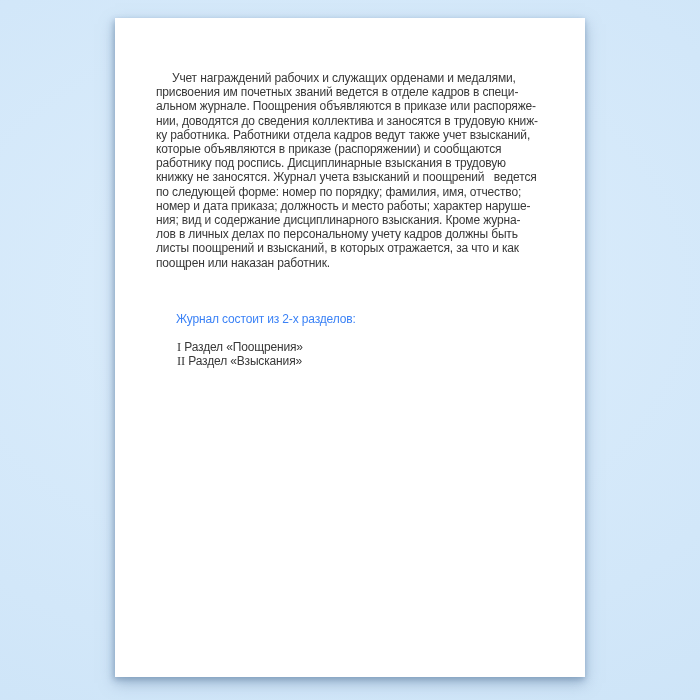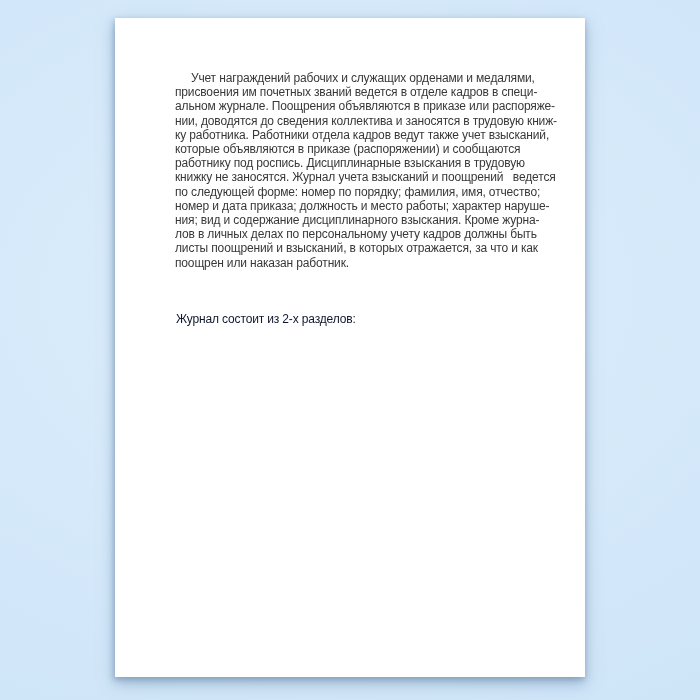--- a/index.html
+++ b/index.html
@@ -35,35 +35,35 @@
     font-size: 12.5px;
     line-height: 14px;
     font-weight: bold;
     color: #2b2b2b;
     letter-spacing: -0.15px;
     white-space: nowrap;
   }
   .doc-body {
     position: absolute;
     top: 53px;
-    left: 60px;
+    left: 41px;
     width: 426px;
     font-size: 12px;
     line-height: 14.2px;
     color: #383838;
     letter-spacing: -0.15px;
     white-space: pre;
   }
   .sections-intro {
     position: absolute;
     top: 294px;
     left: 61px;
     font-size: 12px;
     line-height: 14.2px;
-    color: #0f172a;
+    color: #3b82f6;
     letter-spacing: -0.15px;
     white-space: pre;
   }
   .sections-list {
     position: absolute;
     top: 322px;
     left: 62px;
     font-size: 12px;
     line-height: 14.2px;
     color: #383838;
@@ -93,14 +93,18 @@
 книжку не заносятся. Журнал учета взысканий и поощрений   ведется
 по следующей форме: номер по порядку; фамилия, имя, отчество;
 номер и дата приказа; должность и место работы; характер наруше-
 ния; вид и содержание дисциплинарного взыскания. Кроме журна-
 лов в личных делах по персональному учету кадров должны быть
 листы поощрений и взысканий, в которых отражается, за что и как
 поощрен или наказан работник.</div>
 
   <div class="sections-intro">Журнал состоит из 2-х разделов:</div>
 
+  <div class="sections-list">
+    <div class="section-row"><span class="section-numeral">I</span><span> Раздел «Поощрения»</span></div>
+    <div class="section-row"><span class="section-numeral">II</span><span> Раздел «Взыскания»</span></div>
+  </div>
 
 </div>
 
 </body></html>

